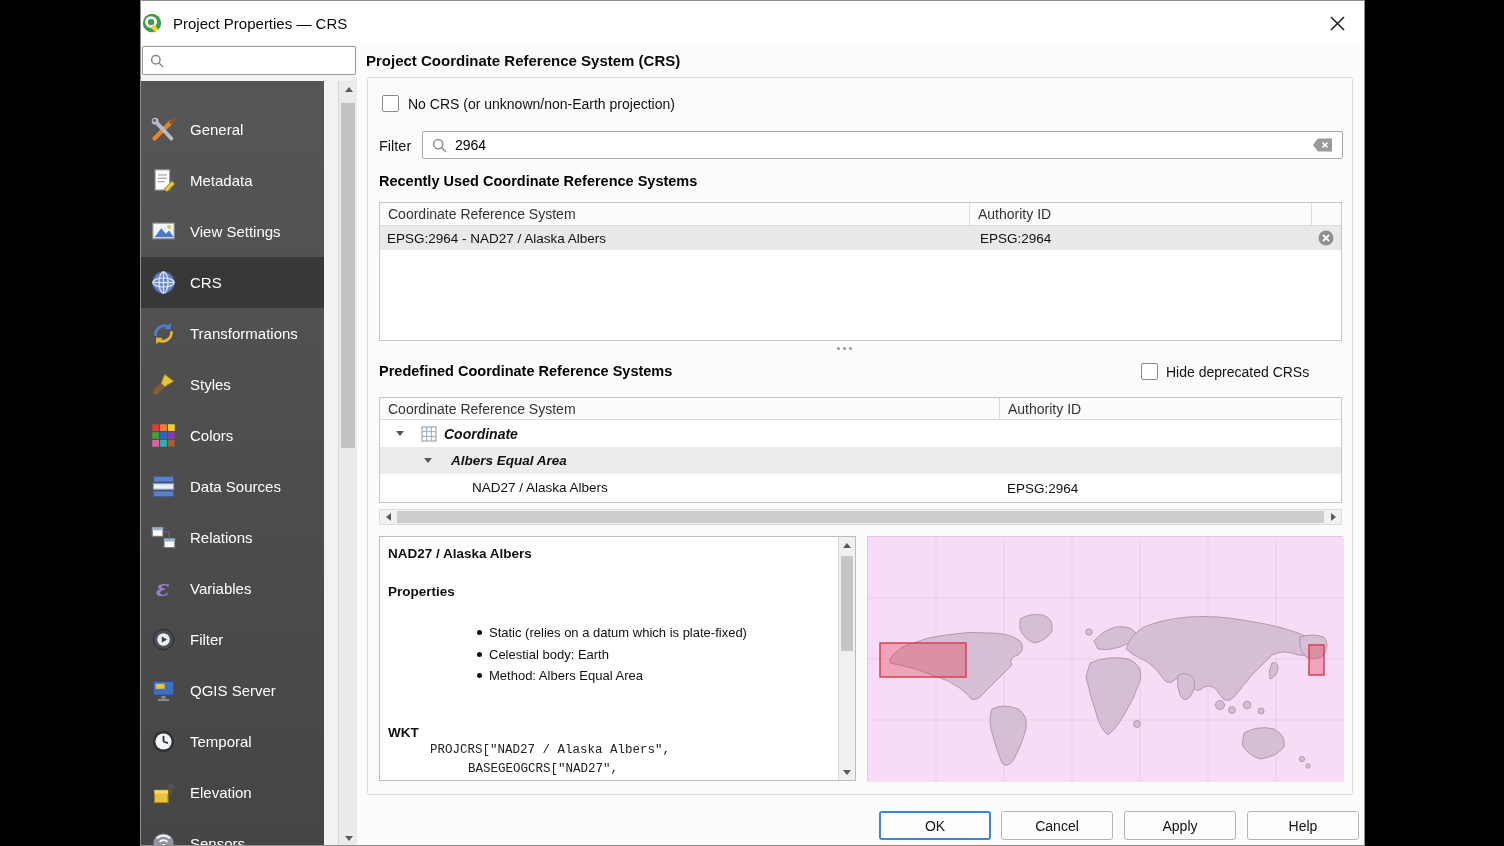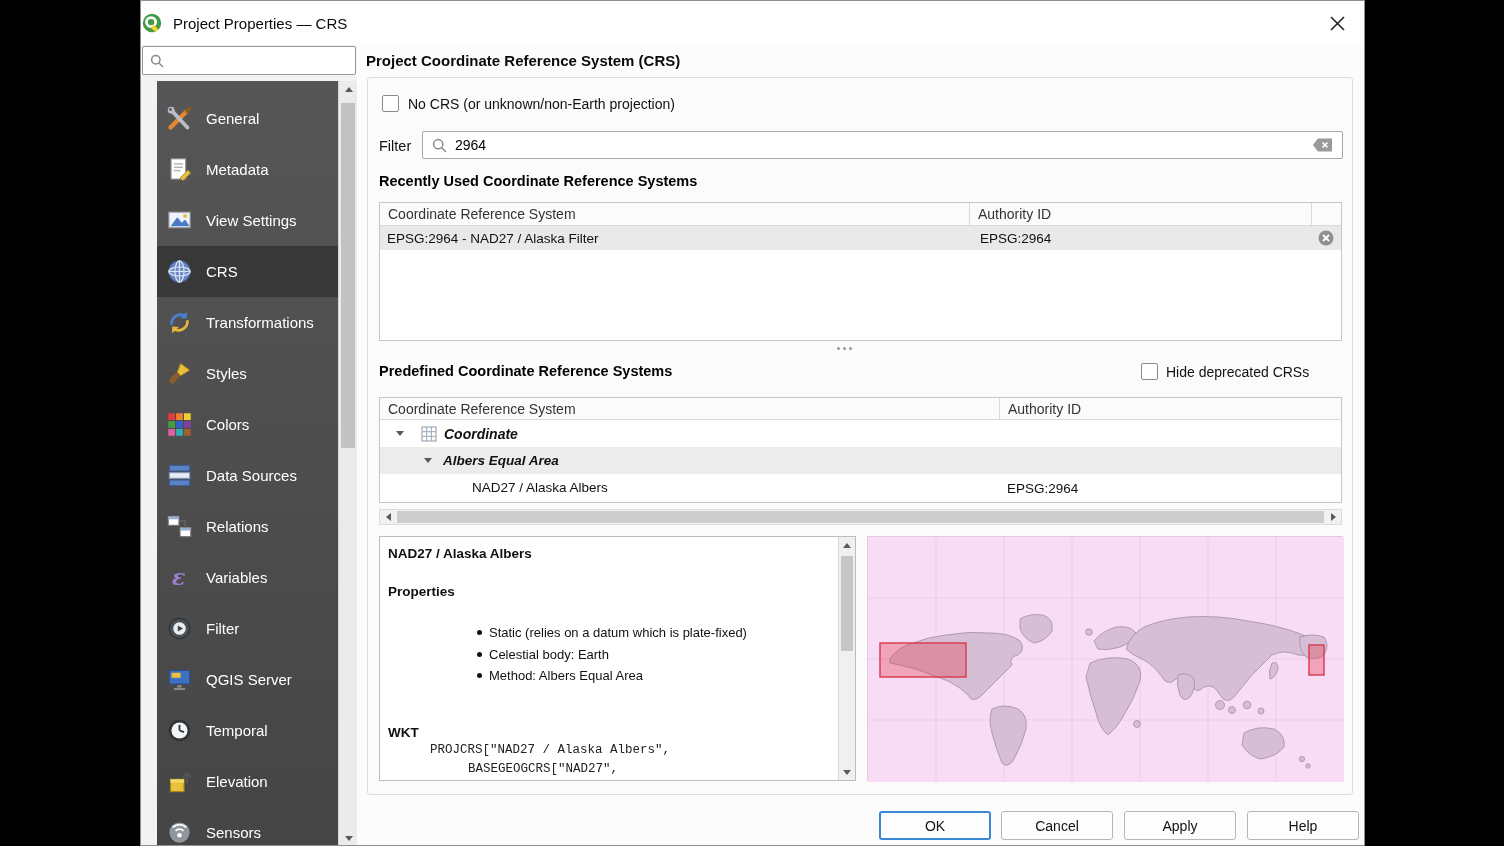--- a/index.html
+++ b/index.html
@@ -7,21 +7,21 @@
   .dialog{position:absolute;left:140px;top:0;width:1225px;height:846px;background:#f2f2f2;border:1px solid #8f8f8f;overflow:hidden}
 
   
   .titlebar{position:absolute;left:0;top:0;width:100%;height:44px;background:#fff;display:flex;align-items:center;padding-left:0;gap:10px}
   .titlebar .title{font-size:15px;color:#0a0a0a}
   .close-btn{position:absolute;right:16px;top:11px;width:22px;height:22px;display:flex;align-items:center;justify-content:center;cursor:pointer}
 
   
   .sidebar-search{position:absolute;left:1px;top:45px;width:214px;height:29px;background:#fff;border:1px solid #9a9a9a;border-radius:2px;display:flex;align-items:center;gap:6px;padding:0 7px}
   .sidebar-search input{border:none;outline:none;flex:1;font-size:13px;font-family:"Liberation Sans",sans-serif;background:transparent}
-  .sidebar{position:absolute;left:16px;top:80px;width:197px;height:766px;background:linear-gradient(#565656,#454545);padding-top:12px}
+  .sidebar{position:absolute;left:0;top:80px;width:183px;height:766px;background:linear-gradient(#565656,#454545);padding-top:23px}
   .side-item{height:51px;display:flex;align-items:center;gap:13px;padding-left:9px;color:#fff;font-size:15px;cursor:pointer;white-space:nowrap}
   .side-item.selected{background:#383838}
   .icn{width:27px;height:27px;flex:0 0 27px}
   .side-scroll{position:absolute;left:197px;top:80px;width:19px;height:766px;background:#ebebeb;border-left:1px solid #d6d6d6}
   .sarrow{position:absolute;left:0;width:19px;height:17px;display:flex;align-items:center;justify-content:center;background:#ebebeb;cursor:pointer}
   .side-scroll .thumb{position:absolute;left:2px;top:22px;width:14px;height:345px;background:#c2c2c2;cursor:pointer}
   .tri-up{width:0;height:0;border-left:4px solid transparent;border-right:4px solid transparent;border-bottom:5px solid #5a5a5a}
   .tri-dn{width:0;height:0;border-left:4px solid transparent;border-right:4px solid transparent;border-top:5px solid #5a5a5a}
   .tri-lf{width:0;height:0;border-top:4px solid transparent;border-bottom:4px solid transparent;border-right:5px solid #5a5a5a}
   .tri-rt{width:0;height:0;border-top:4px solid transparent;border-bottom:4px solid transparent;border-left:5px solid #5a5a5a}
@@ -319,21 +319,21 @@
 
     <div class="sec-title" style="left:22px;top:128px">Recently Used Coordinate Reference Systems</div>
 
     <div class="tbl tbl-recent">
       <div class="thead">
         <div class="th th1">Coordinate Reference System</div>
         <div class="th th2">Authority ID</div>
         <div class="th th3"></div>
       </div>
       <div class="trow row-recent">
-        <span class="c1">EPSG:2964 - NAD27 / Alaska Filter</span>
+        <span class="c1">EPSG:2964 - NAD27 / Alaska Albers</span>
         <span class="c2">EPSG:2964</span>
         <span class="del">
           <svg width="16" height="16" viewBox="0 0 16 16">
             <circle cx="8" cy="8" r="7.5" fill="#8f8f8f"></circle>
             <line x1="5" y1="5" x2="11" y2="11" stroke="#fff" stroke-width="1.8"></line>
             <line x1="11" y1="5" x2="5" y2="11" stroke="#fff" stroke-width="1.8"></line>
           </svg>
         </span>
       </div>
     </div>
@@ -361,21 +361,21 @@
           <rect x="1" y="1" width="14" height="14" fill="#fff" stroke="#8a98a8"></rect>
           <line x1="5.7" y1="1" x2="5.7" y2="15" stroke="#9aa8b8"></line>
             <line x1="10.3" y1="1" x2="10.3" y2="15" stroke="#9aa8b8"></line>
           <line x1="1" y1="5.7" x2="15" y2="5.7" stroke="#9aa8b8"></line>
             <line x1="1" y1="10.3" x2="15" y2="10.3" stroke="#9aa8b8"></line>
         </svg>
         <span class="grp-label" style="margin-left:7px">Coordinate</span>
       </div>
       <div class="trow row-pre row-b">
         <span class="tri-dn tree-arrow" style="margin-left:44px"></span>
-        <span class="sub-label" style="margin-left:11px">Albers Equal Area</span>
+        <span class="sub-label" style="margin-left:19px">Albers Equal Area</span>
       </div>
       <div class="trow row-pre row-c">
         <span class="leaf-label" style="margin-left:92px">NAD27 / Alaska Albers</span>
         <span class="c2">EPSG:2964</span>
       </div>
     </div>
 
     <div class="hscroll">
       <div class="hs-btn" style="left:0">
           <span class="tri-lf"></span>

